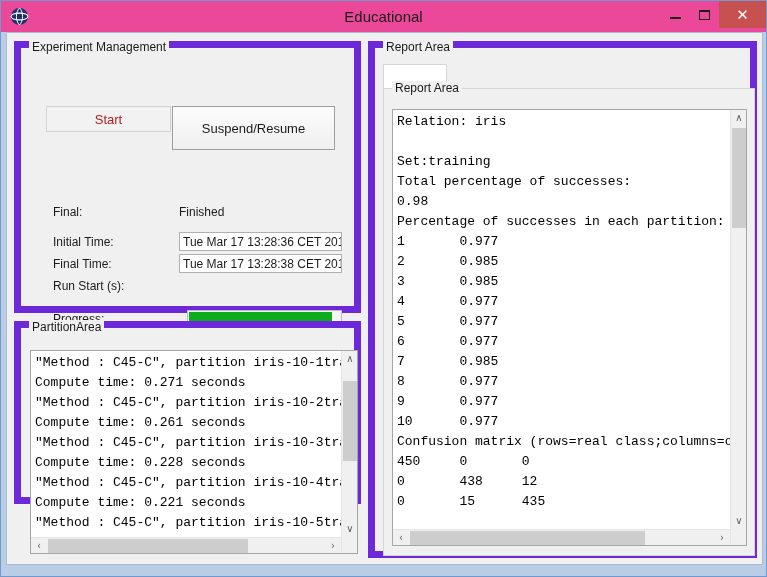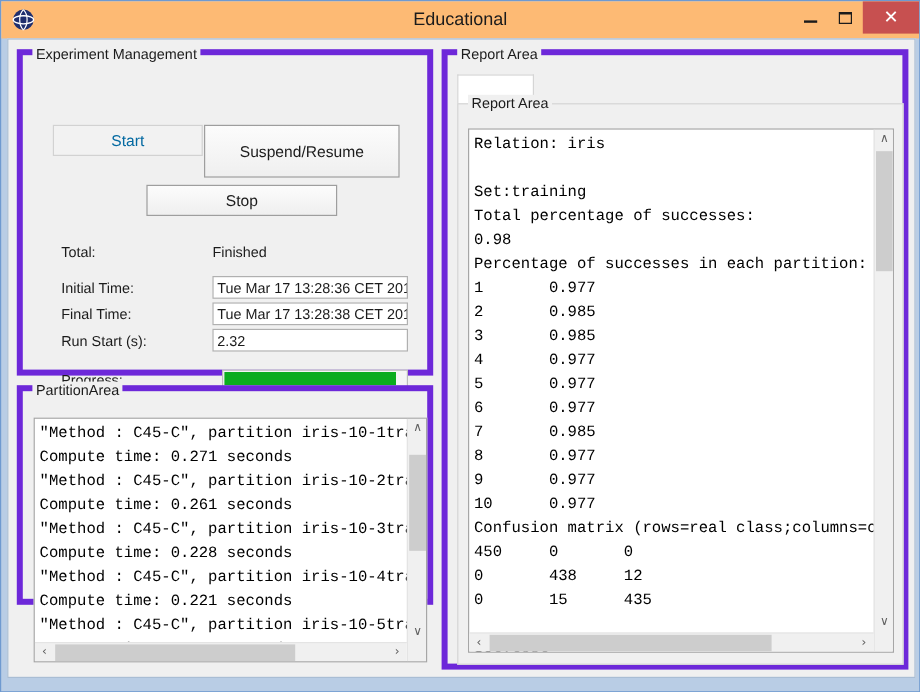--- a/index.html
+++ b/index.html
@@ -19,21 +19,21 @@
     box-sizing: border-box;
     background: #b9cde5;
     border: 1px solid #6f9ad0;
     overflow: hidden;
   }
 
   
   #titlebar {
     position: relative;
     height: 31px;
-    background: #fdba74;
+    background: #ec4899;
     display: flex;
     align-items: center;
   }
   #app-icon {
     position: absolute;
     left: 9px;
     top: 6px;
     width: 19px;
     height: 19px;
   }
@@ -93,21 +93,21 @@
     width: 757px;
     height: 533px;
     background: #f0f0f0;
     border: 1px solid #a9bdd4;
     box-sizing: border-box;
   }
 
   
   .groupbox {
     position: absolute;
-    border: 5px solid #6d28d9;
+    border: 7px solid #6d28d9;
     box-sizing: border-box;
   }
   .group-title {
     position: absolute;
     top: -8px;
     left: 8px;
     background: #f0f0f0;
     padding: 0 3px;
     font-size: 12px;
     color: #1b1b1b;
@@ -140,21 +140,21 @@
     background: linear-gradient(#fcfcfc, #efefef);
     border: 1px solid #9e9e9e;
     font-family: "Liberation Sans", sans-serif;
     font-size: 13px;
     color: #1b1b1b;
     text-align: center;
     cursor: default;
     padding: 0;
   }
   .btn.disabled {
-    color: #0369a1;
+    color: #b91c1c;
     border-color: #d2d2d2;
     background: #f2f2f2;
   }
   #btn-start { left: 25px;  top: 58px;  width: 125px; height: 26px; }
   #btn-suspend { left: 151px; top: 58px; width: 163px; height: 44px; }
   #btn-stop  { left: 103px; top: 108px; width: 159px; height: 26px; }
 
   
   .lbl {
     position: absolute;
@@ -353,33 +353,31 @@
     </div>
   </div>
 
   <div id="client">
 
     <div class="groupbox" id="grp-experiment">
       <span class="group-title">Experiment Management</span>
 
       <button class="btn disabled" id="btn-start">Start</button>
       <button class="btn" id="btn-suspend">Suspend/Resume</button>
-      <button class="btn" id="btn-stop">Stop</button>
-
-      <span class="lbl" id="lbl-state">Total:</span>
+
+      <span class="lbl" id="lbl-state">Final:</span>
       <span class="lbl" id="val-state">Finished</span>
 
       <span class="lbl" id="lbl-initial">Initial Time:</span>
       <span class="lbl" id="lbl-final">Final Time:</span>
       <span class="lbl" id="lbl-runtime">Run Start (s):</span>
       <span class="lbl" id="lbl-progress">Progress:</span>
 
       <div class="field" id="fld-initial">Tue Mar 17 13:28:36 CET 2015</div>
       <div class="field" id="fld-final">Tue Mar 17 13:28:38 CET 2015</div>
-      <div class="field" id="fld-runtime">2.32</div>
 
       <div id="progressbar">
         <div id="progressfill" style="width: 95%;"></div>
       </div>
     </div>
 
     <div class="groupbox" id="grp-partition">
       <span class="group-title">PartitionArea</span>
 
       <div class="textarea-wrap" id="ta-partition">

